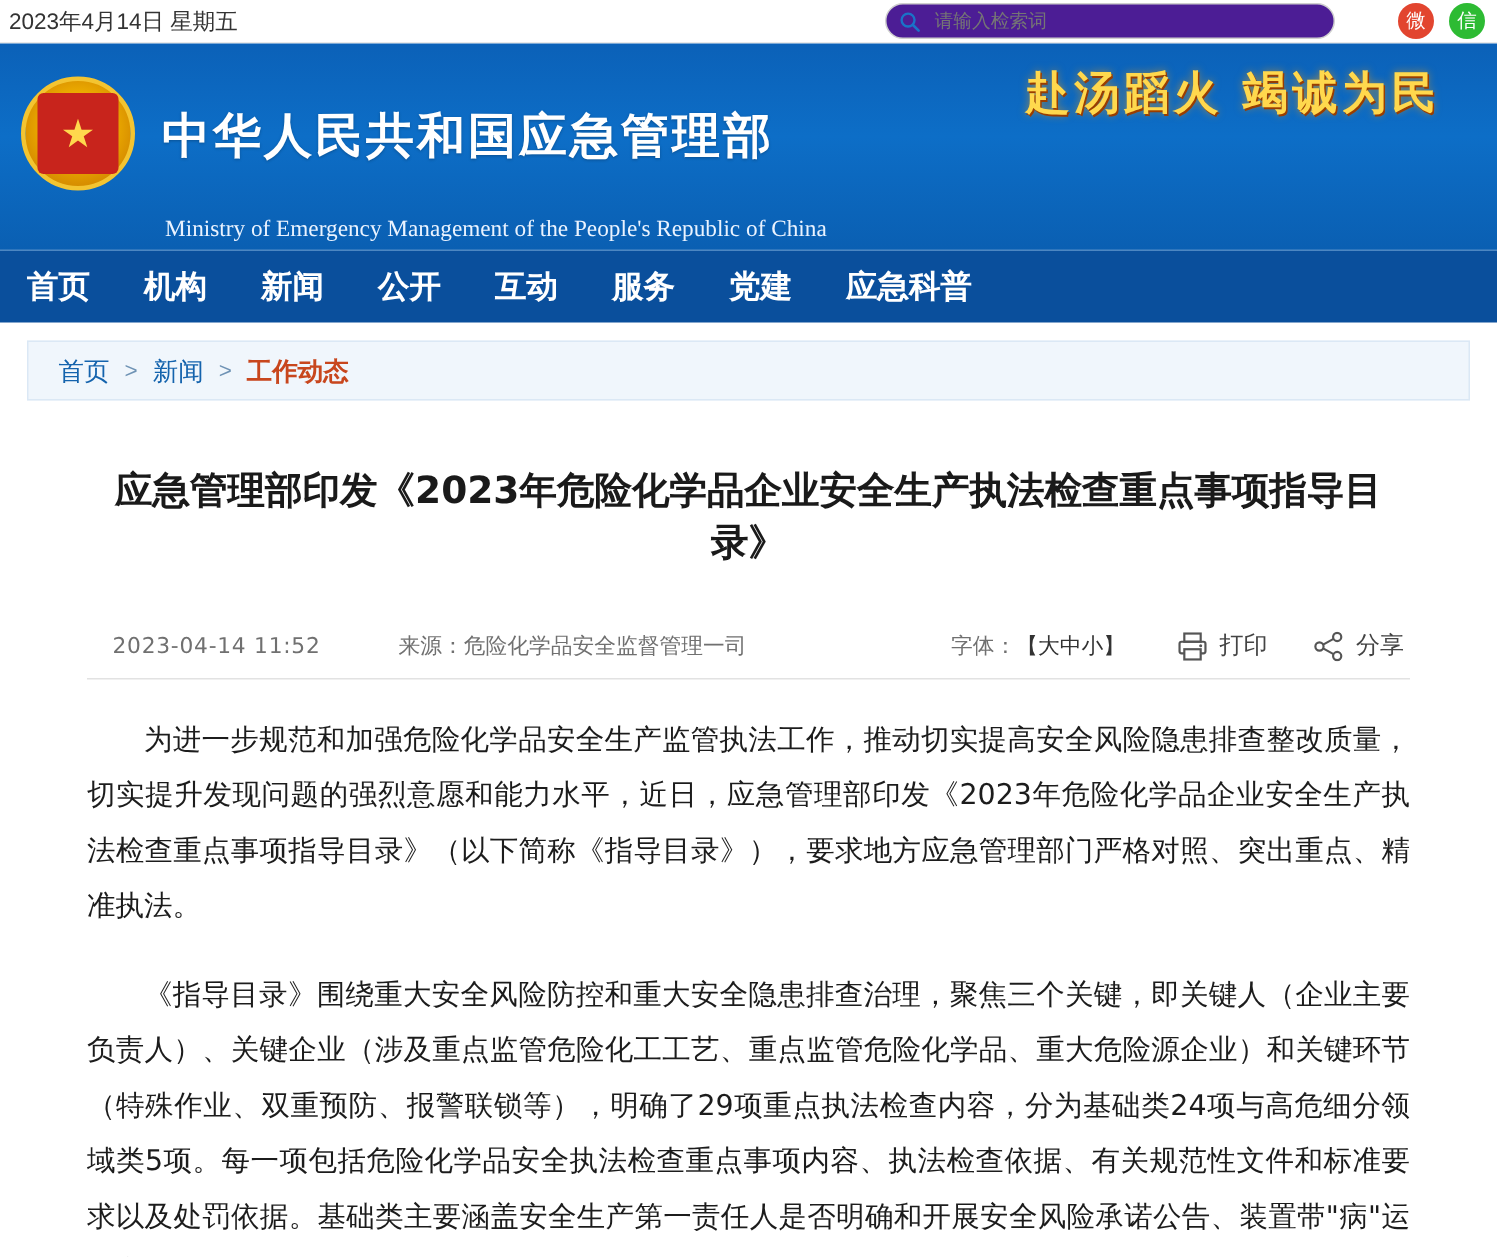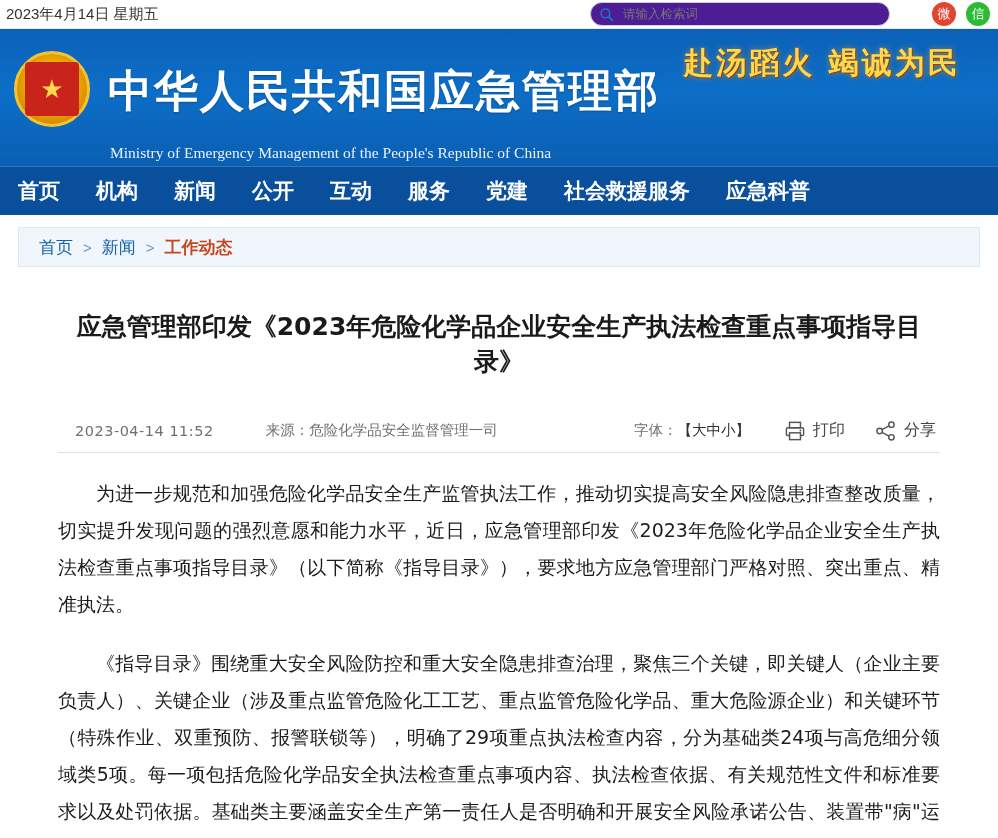--- a/index.html
+++ b/index.html
@@ -95,21 +95,21 @@
     display: flex; align-items: center; justify-content: center;
     color: #ffd84d;
     font-size: 26px;
     line-height: 1;
   }
   .title-cn {
     position: absolute;
     left: 108px; top: 62px;
     transform: translateY(-50%);
     color: #ffffff;
-    font-size: 44px;
+    font-size: 32px;
     letter-spacing: 2px;
     font-weight: bold;
     font-family: "DejaVu Sans", sans-serif;
     text-shadow: 0 1px 2px rgba(0,0,0,.25);
     white-space: nowrap;
   }
   .title-en {
     position: absolute;
     left: 110px; top: 124px;
     transform: translateY(-50%);
@@ -256,21 +256,20 @@
 </div>
 
 <div class="nav">
   <div class="nav-item">首页</div>
   <div class="nav-item">机构</div>
   <div class="nav-item">新闻</div>
   <div class="nav-item">公开</div>
   <div class="nav-item">互动</div>
   <div class="nav-item">服务</div>
   <div class="nav-item">党建</div>
-  <div class="nav-item">社会救援服务</div>
   <div class="nav-item">应急科普</div>
 </div>
 
 <div class="crumb-wrap">
   <div class="crumb">
     <a href="#">首页</a>
     <span class="sep">&gt;</span>
     <a href="#">新闻</a>
     <span class="sep">&gt;</span>
     <span class="current">工作动态</span>

